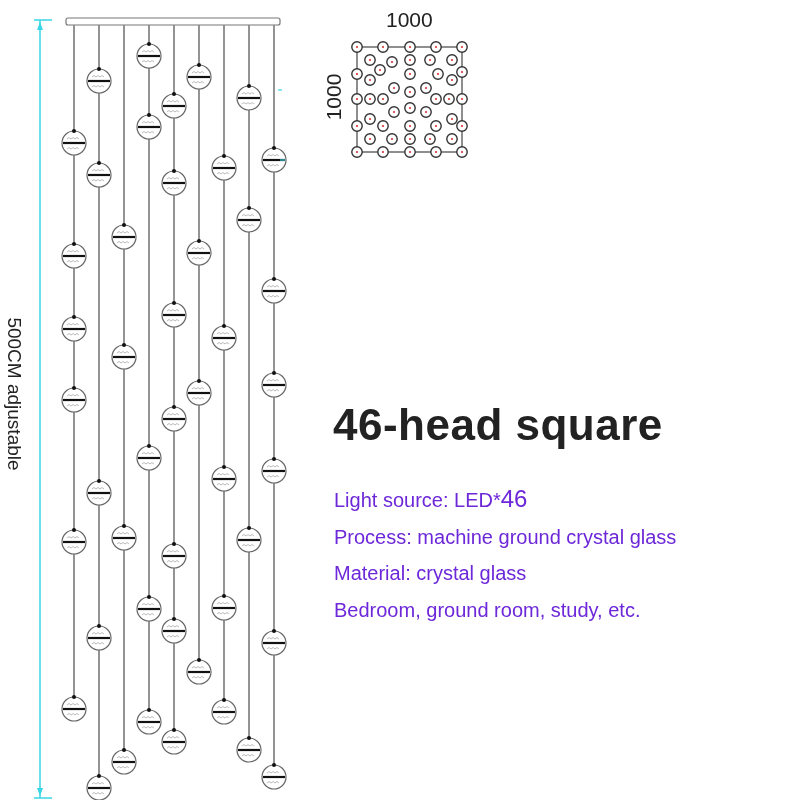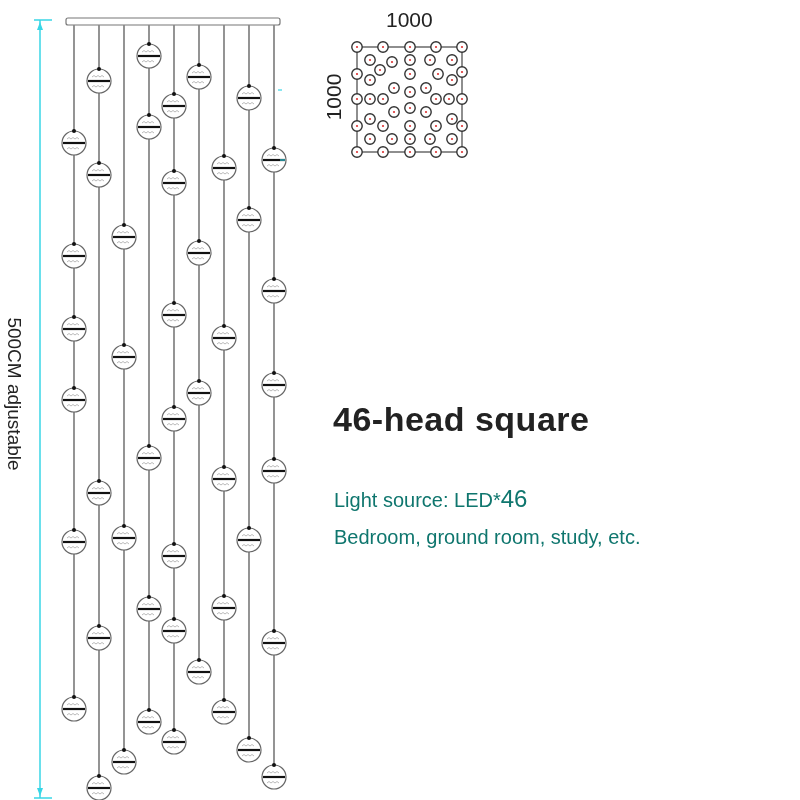--- a/index.html
+++ b/index.html
@@ -1,21 +1,21 @@
 <!DOCTYPE html>
 <html><head>
 <meta charset="utf-8">
 <style>
   html, body { margin:0; padding:0; background:#ffffff; }
   body { width:800px; height:800px; position:relative; overflow:hidden; font-family:"Liberation Sans", sans-serif; color:#222; }
   #drawing { position:absolute; left:0; top:0; width:300px; height:800px; }
   #plan { position:absolute; left:318px; top:0; width:170px; height:170px; }
   .height-label { position:absolute; left:-86px; top:383px; width:200px; transform:rotate(90deg); font-size:19px; color:#222; text-align:center; }
-  .title { position:absolute; left:333px; top:400px; font-size:34px; font-weight:bold; color:#222; letter-spacing:0.5px; white-space:nowrap; }
-  .specs { position:absolute; left:334px; top:481px; font-size:20px; line-height:36.5px; color:#0f766e; }
+  .title { position:absolute; left:333px; top:400px; font-size:44px; font-weight:bold; color:#222; letter-spacing:0.5px; white-space:nowrap; }
+  .specs { position:absolute; left:334px; top:481px; font-size:20px; line-height:36.5px; color:#6d28d9; }
   .specs div { white-space:nowrap; }
   .big { font-size:24px; }
   .sup { font-size:11px; vertical-align:top; position:relative; top:2px; }
   .dim-top { position:absolute; left:386px; top:8px; font-size:21px; color:#222; }
   .dim-side { position:absolute; left:309px; top:85px; font-size:21px; color:#222; transform:rotate(-90deg); transform-origin:center; width:50px; text-align:center; }
 </style>
 </head>
 <body>
 
 <svg id="drawing" viewBox="0 0 300 800" xmlns="http://www.w3.org/2000/svg">
@@ -457,14 +457,16 @@
     <circle cx="462" cy="152" r="5.2" fill="#fff" stroke="#333" stroke-width="1.4"></circle>
     <circle cx="462" cy="152" r="1.1" fill="#d33"></circle>
   </svg>
 <div class="dim-top">1000</div>
 <div class="dim-side">1000</div>
 
 <div class="title">46-head square</div>
 
 <div class="specs">
   <div><span>Light source: LED*</span><span class="big">46</span></div>
+  <div>Process: machine ground crystal glass</div>
+  <div>Material: crystal glass</div>
   <div>Bedroom, ground room, study, etc.</div>
 </div>
 
 </body></html>

